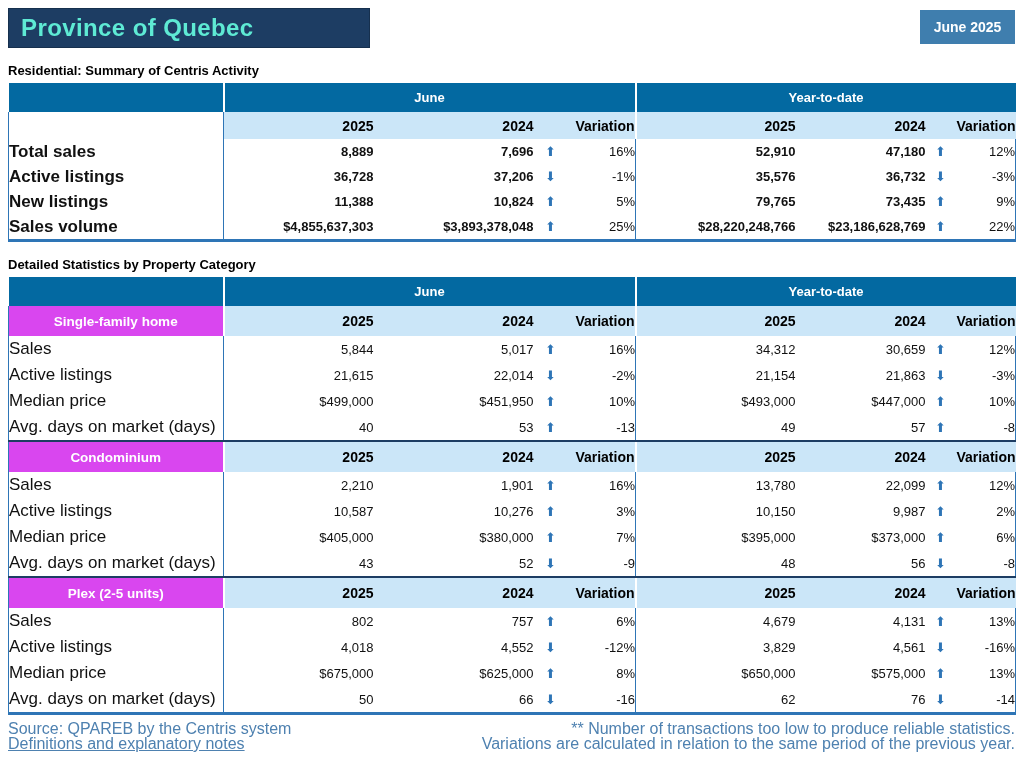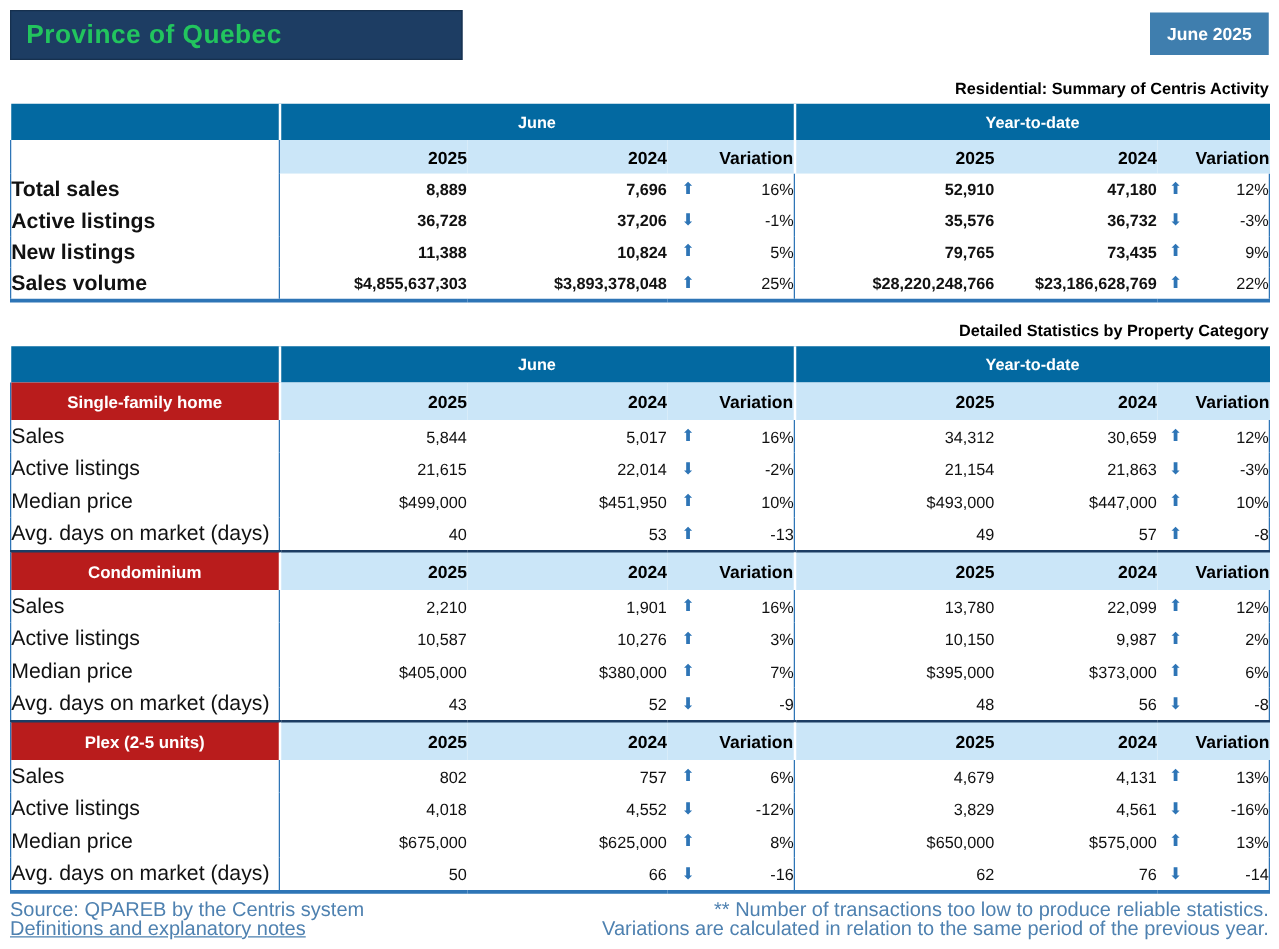--- a/index.html
+++ b/index.html
@@ -8,42 +8,42 @@
     font-family:"Liberation Sans", sans-serif;color:#111;
     -webkit-font-smoothing:antialiased;
   }
   .page{padding:8px;}
 
   
   .topbar{display:flex;justify-content:space-between;align-items:flex-start;}
   .title-box{
     width:348px;height:38px;line-height:38px;padding-left:12px;
     background:#1D3D63;border:1px solid #16304e;
-    color:#22c55e;font-size:21px;font-weight:bold;letter-spacing:.4px;
+    color:#5eead4;font-size:24px;font-weight:bold;letter-spacing:.4px;
   }
   .badge{
     width:95px;height:34px;line-height:34px;margin-top:2px;text-align:center;
     background:#3F7EAE;color:#fff;font-weight:bold;font-size:14px;
   }
 
-  .section-title{margin:15px 0 5px 0;font-size:13px;font-weight:bold;color:#000;text-align:right;}
+  .section-title{margin:15px 0 5px 0;font-size:13px;font-weight:bold;color:#000;}
 
   
   table.t{border-collapse:collapse;table-layout:fixed;width:1007px;font-size:13px;}
   table.t th, table.t td{padding:0;vertical-align:middle;}
 
   tr.navy th{background:#0369a1;color:#fff;font-weight:bold;font-size:13px;height:29px;text-align:center;}
   tr.navy th.grp{border-left:2px solid #fff;}
 
   tr.sub th{background:#CBE6F8;color:#000;font-weight:bold;font-size:14px;height:27px;}
   tr.sub th.blank{background:#fff;border-left:1px solid #2E75B6;border-right:1px solid #2E75B6;}
 
   tr.cat th{background:#CBE6F8;color:#000;font-weight:bold;font-size:14px;height:30px;}
   tr.cat th.catname{
-    background:#b91c1c;color:#fff;text-align:center;font-size:13.5px;
+    background:#d946ef;color:#fff;text-align:center;font-size:13.5px;
     border-left:1px solid #2E75B6;
   }
   tr.cat th.gapL{border-left:2px solid #fff;}
   tr.sep th{border-top:2px solid #1D3D63;}
 
   th.h-j2025{text-align:right;padding-right:32px;}
   th.h-j2024{text-align:right;padding-right:4px;}
   th.h-y2025{text-align:right;padding-right:10px;}
   th.h-y2024{text-align:right;padding-right:8px;}
   th.varh{text-align:right;padding-right:6px;}

